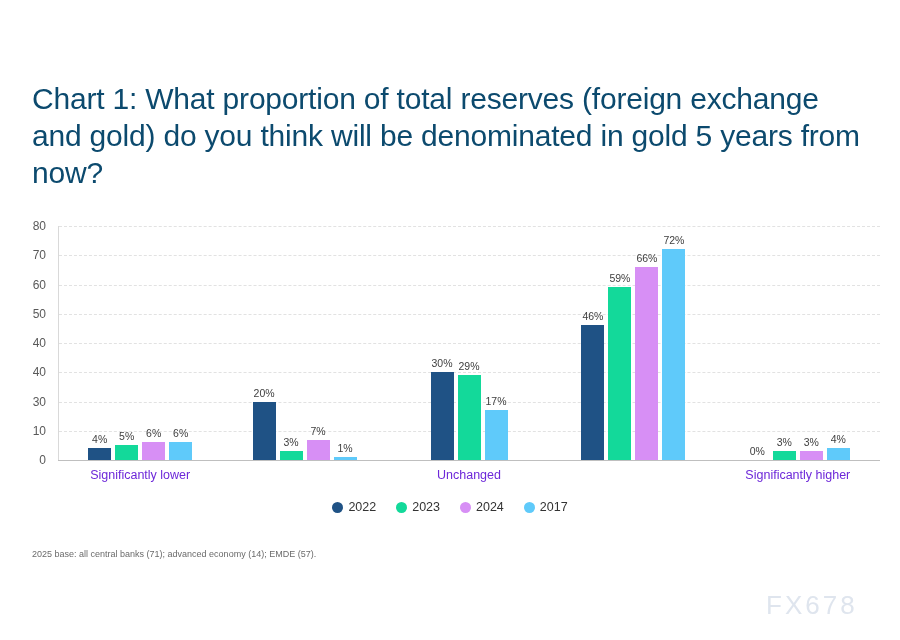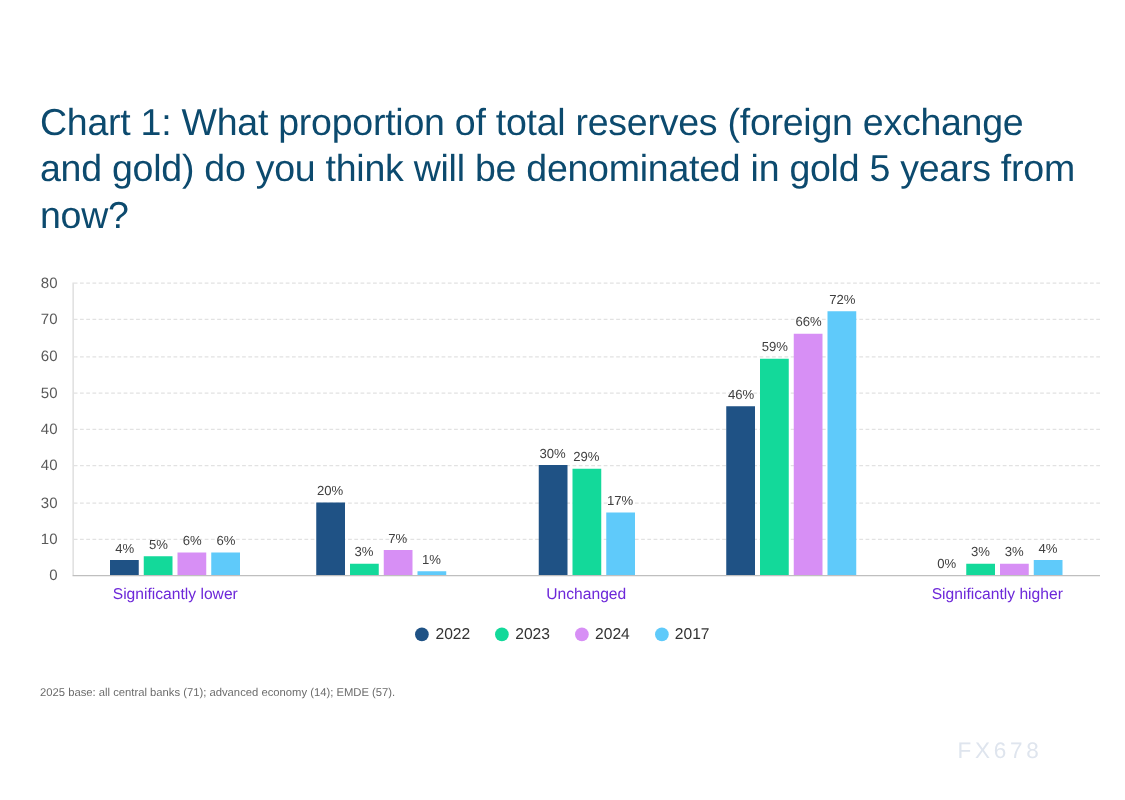--- a/index.html
+++ b/index.html
@@ -84,21 +84,21 @@
   
   #footnote {
     position: absolute; left: 32px; top: 549px; width: 700px;
     font-size: 9px; line-height: 11.5px; color: #6b6b6b;
   }
   .foot-line { display: block; white-space: nowrap; }
 
   
   #watermark {
     position: absolute; left: 766px; top: 590px;
-    font-size: 18px; letter-spacing: 3px; font-weight: 400;
+    font-size: 26px; letter-spacing: 3px; font-weight: 400;
     color: #dfe5ee;
     text-shadow: 0 1px 0 #ffffff;
     font-family: "Liberation Sans", sans-serif;
   }
 </style>
 </head>
 <body>
 
 <div id="page">
 

